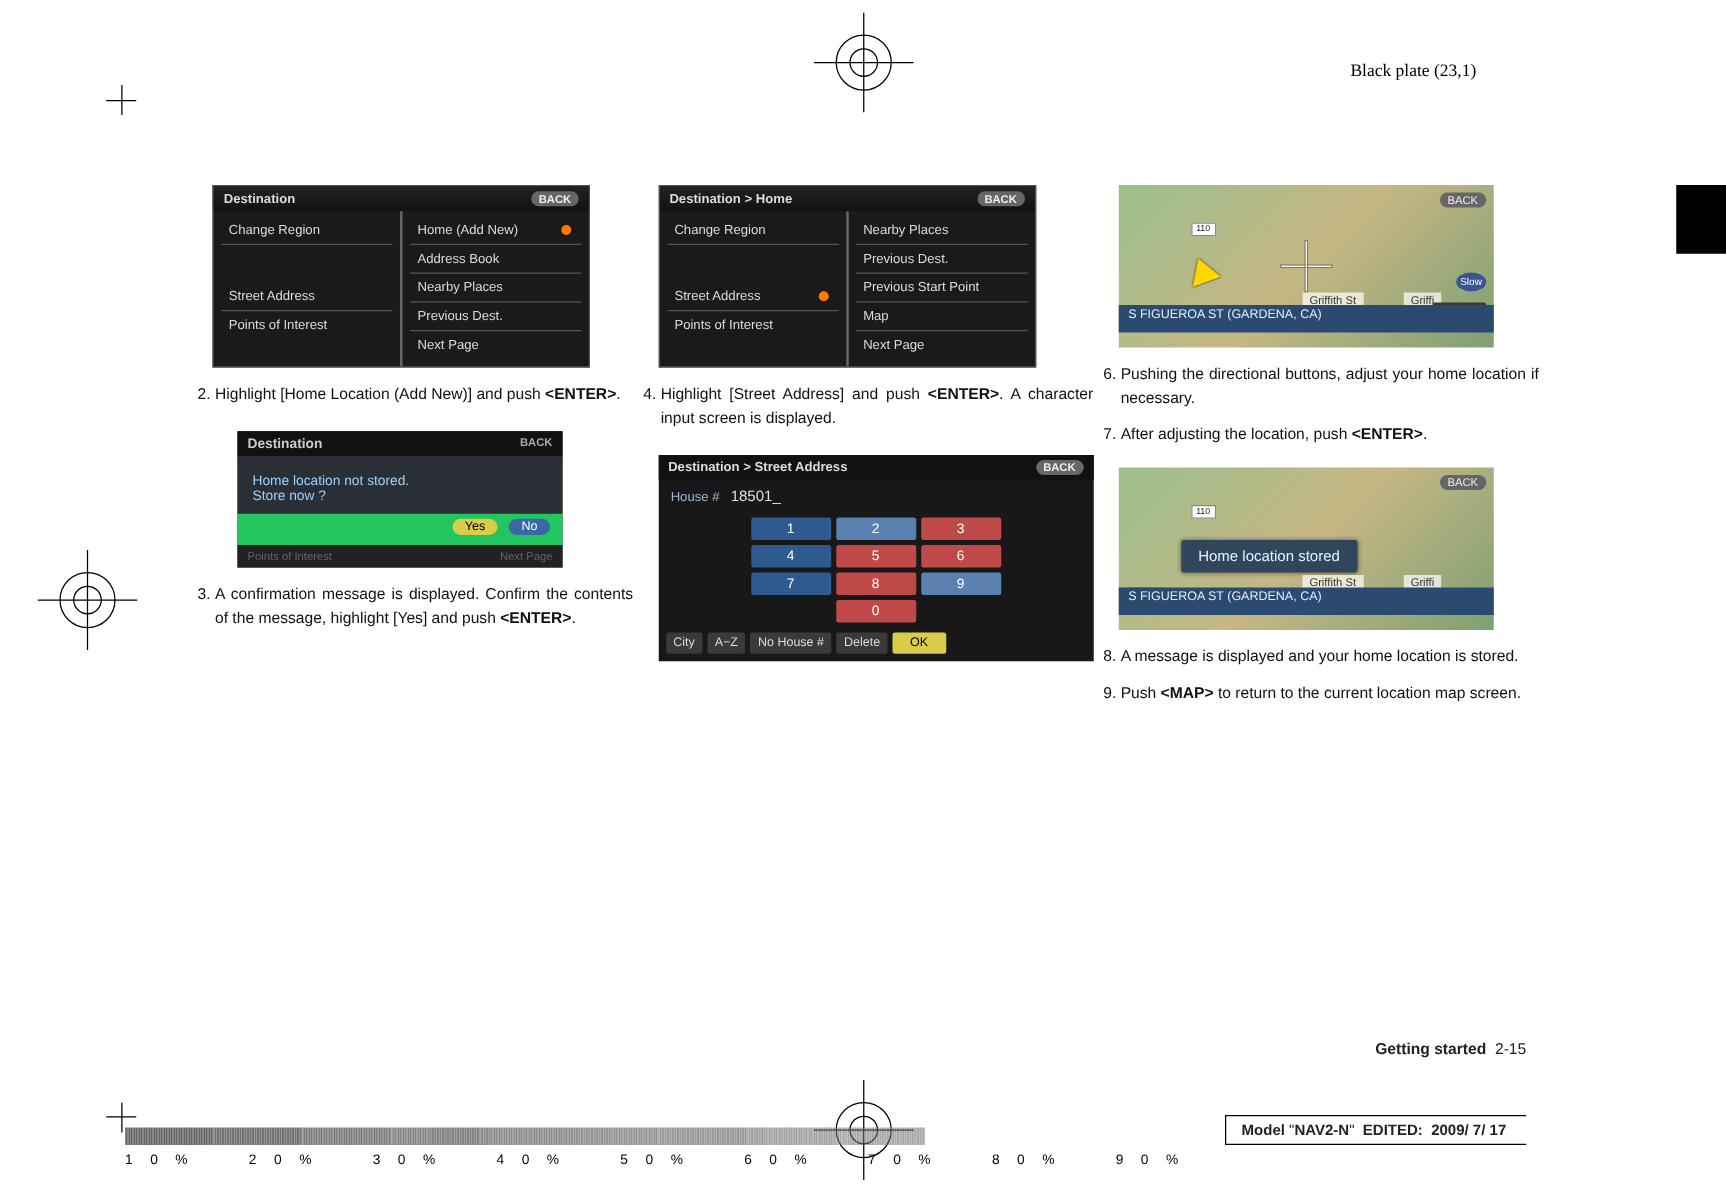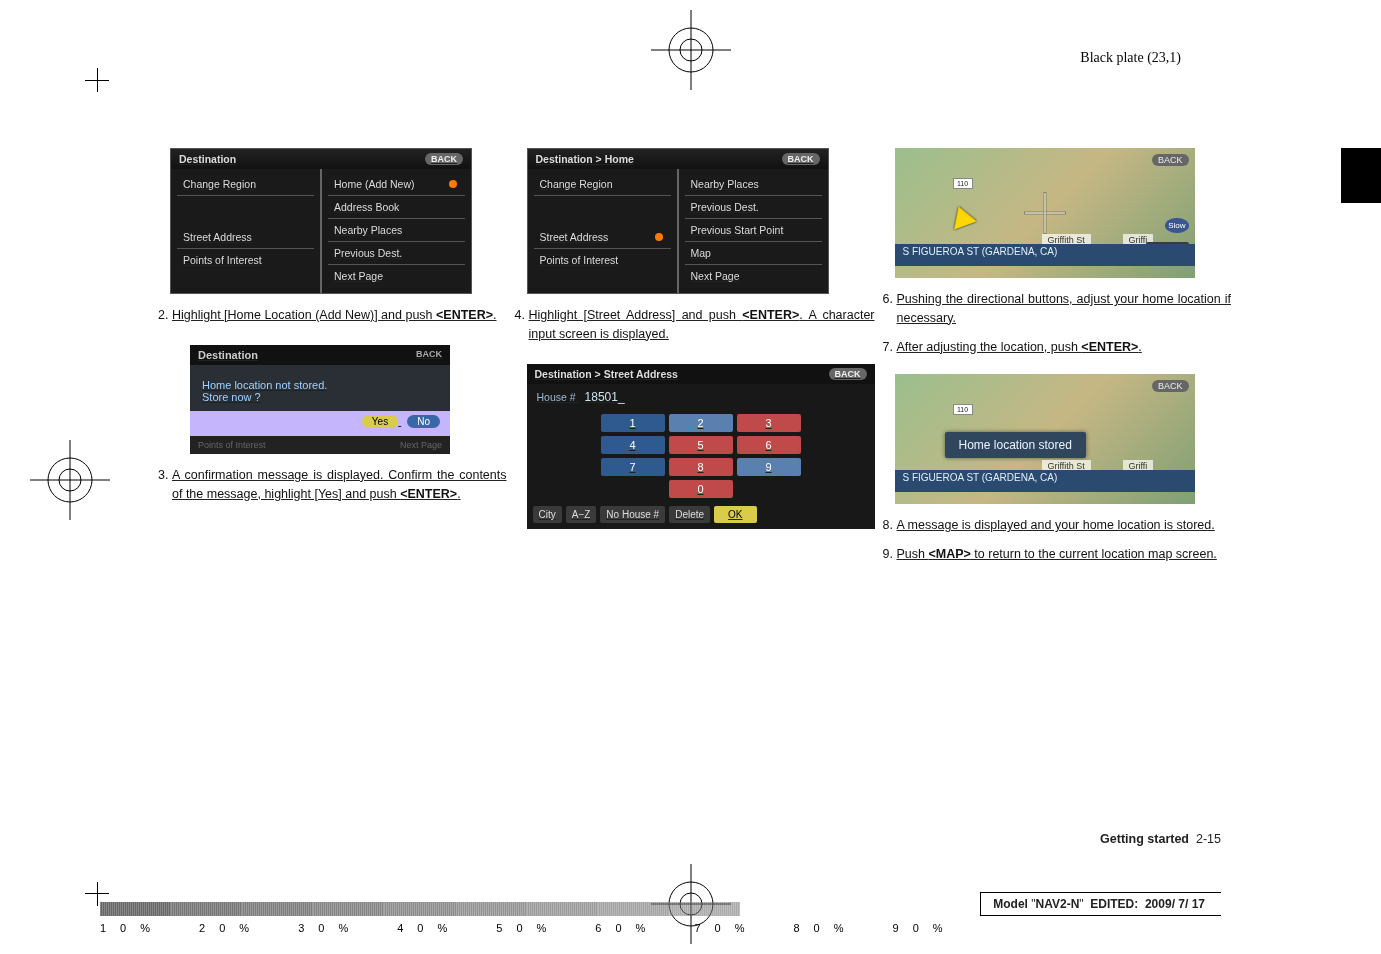--- a/index.html
+++ b/index.html
@@ -49,21 +49,20 @@
   .reg-bottom { left: 50%; bottom: 10px; transform: translateX(-50%); }
   .reg-target svg { width: 80px; height: 80px; }
 
   .content {
     position: absolute;
     left: 150px;
     right: 150px;
     top: 140px;
     bottom: 110px;
     display: flex;
-    text-decoration: underline;
   }
   .col {
     flex: 1;
     display: flex;
     flex-direction: column;
   }
   .screenshot {
     width: 300px;
     border: 1px solid #555;
     background: #1a1a1a;
@@ -112,21 +111,21 @@
   }
   .dialog {
     width: 260px;
     margin: 10px 0 6px 40px;
     background: #1f1f1f;
     color: #ccc;
     font-size: 11px;
   }
   .dlg-title { background:#111; padding:4px 8px; font-weight:bold; display:flex; justify-content:space-between;}
   .dlg-body { padding: 14px 12px 8px 12px; background:#2a2f36; color:#9cd1ff; }
-  .dlg-btns { text-align:right; padding: 4px 10px 8px 10px; background:#c4b5fd;}
+  .dlg-btns { text-align:right; padding: 4px 10px 8px 10px; background:#22c55e;}
   .btn-y, .btn-n {
     display:inline-block;
     font-size:10px;
     padding:1px 10px;
     border-radius:8px;
     margin-left:6px;
   }
   .btn-y { background:#d8cc4a; color:#000; }
   .btn-n { background:#3a67a7; color:#fff; }
   .dlg-foot { background:#222; color:#666; padding:4px 8px; font-size:9px; display:flex; justify-content:space-between;}

